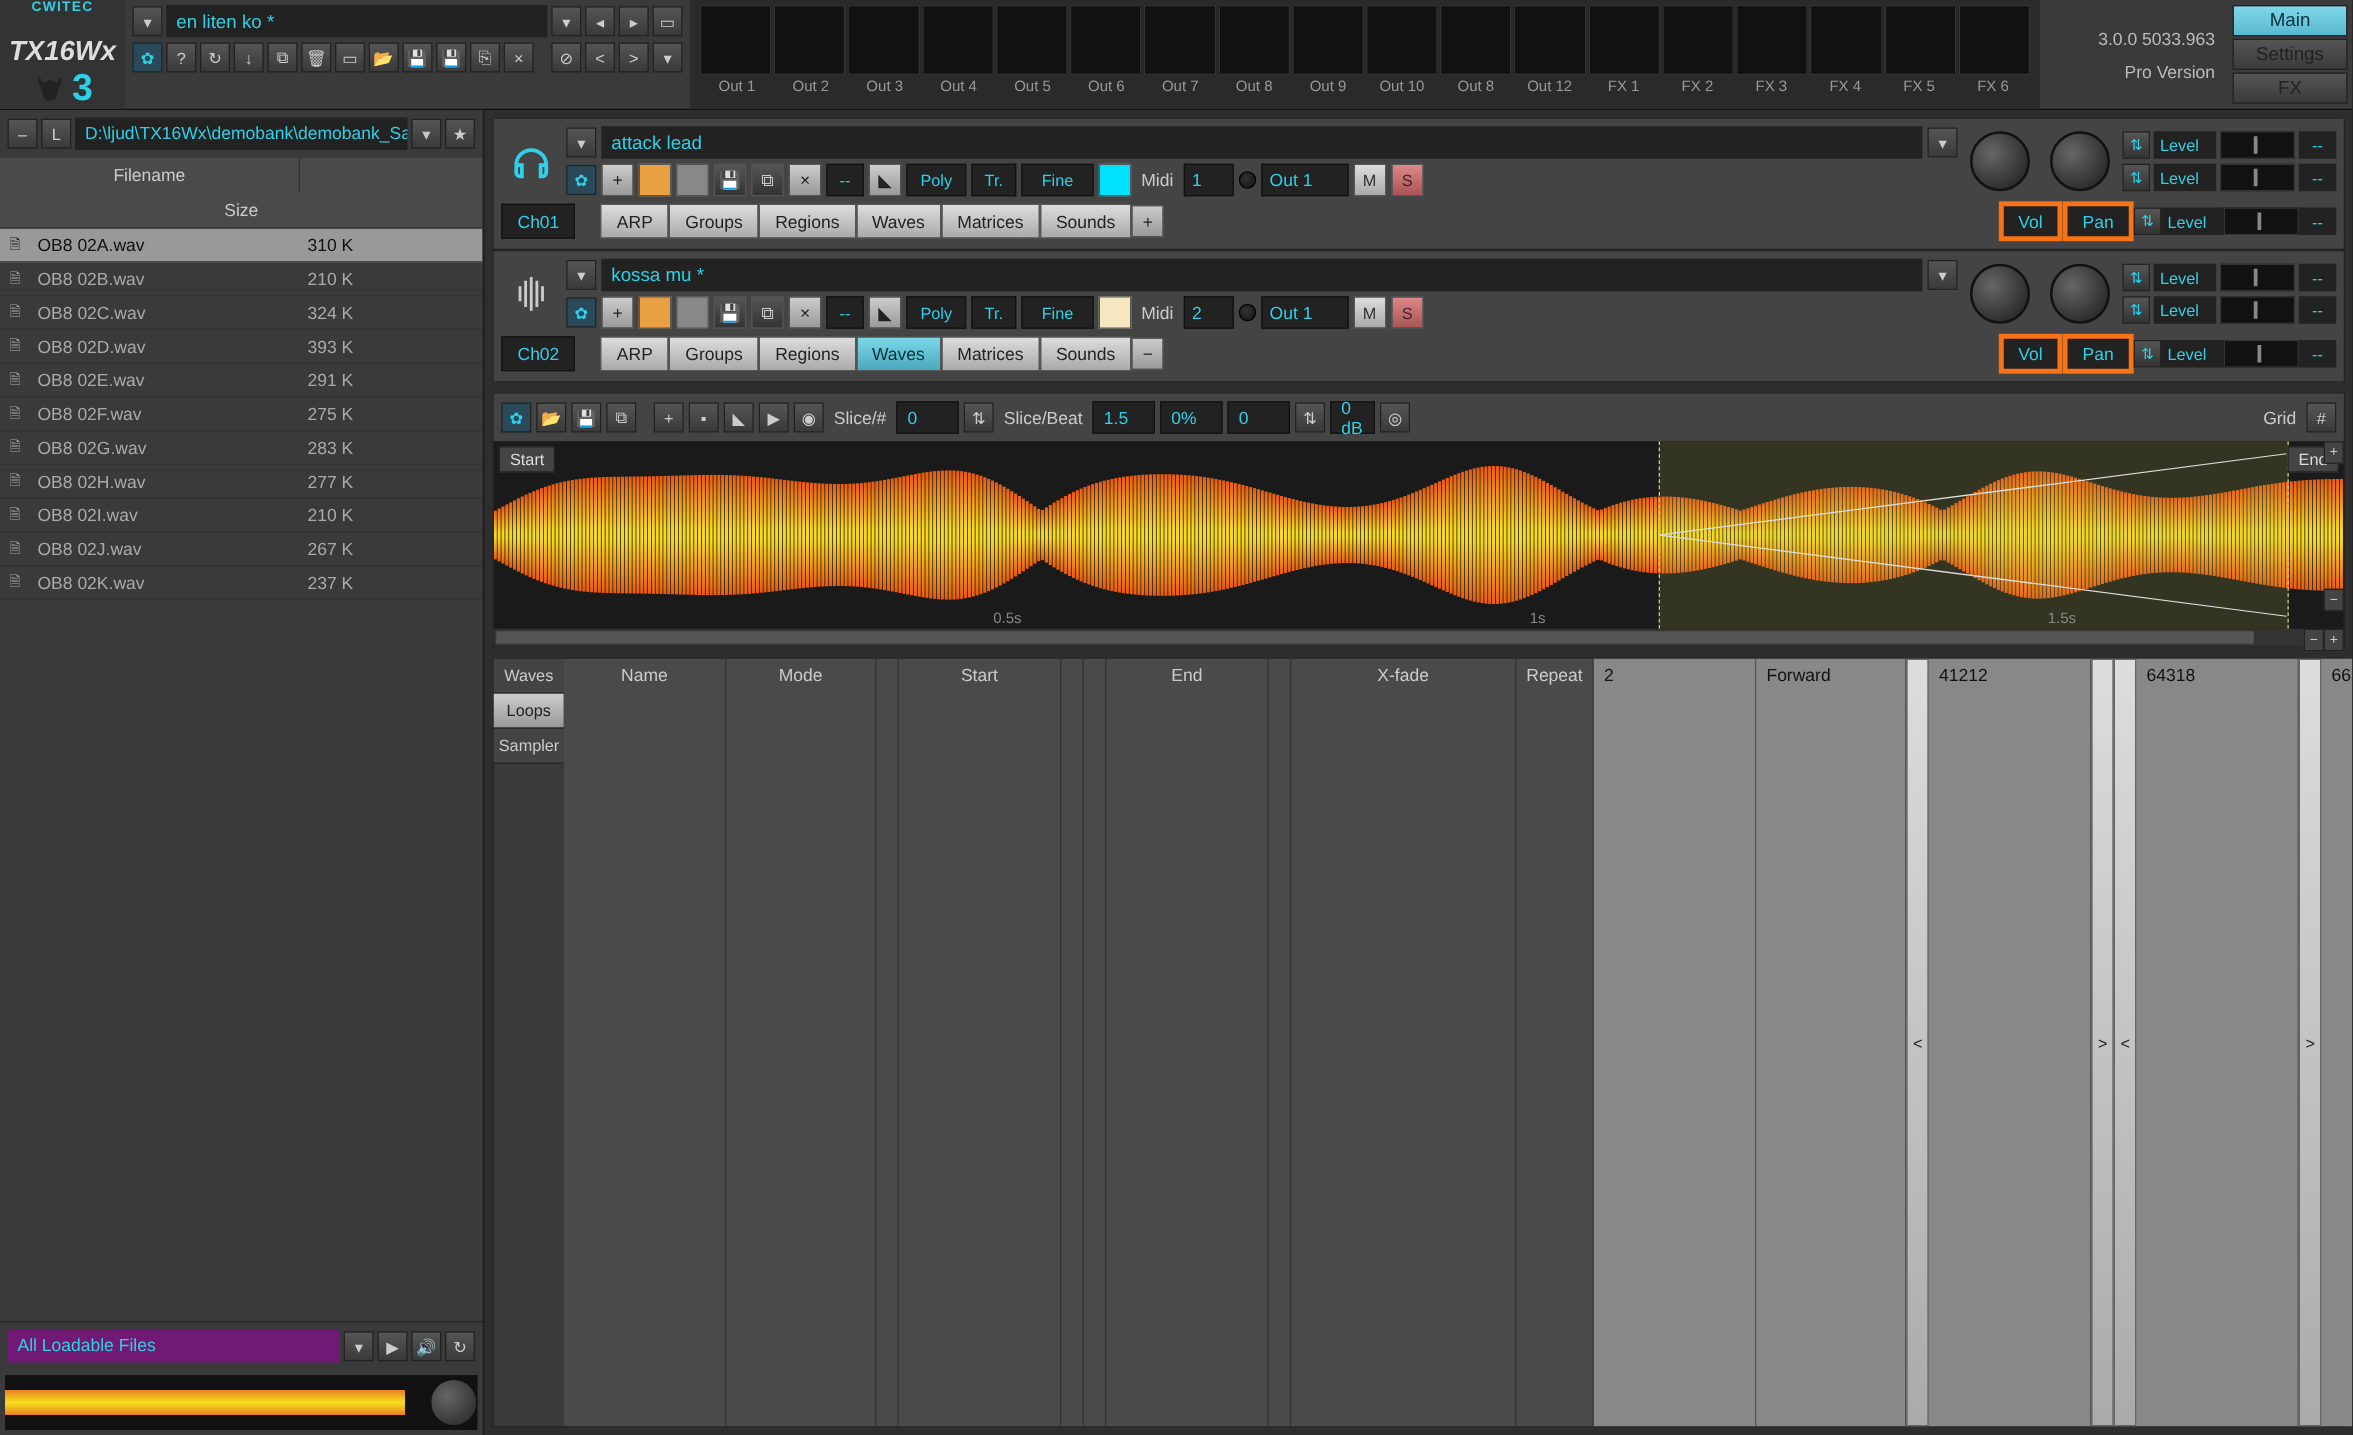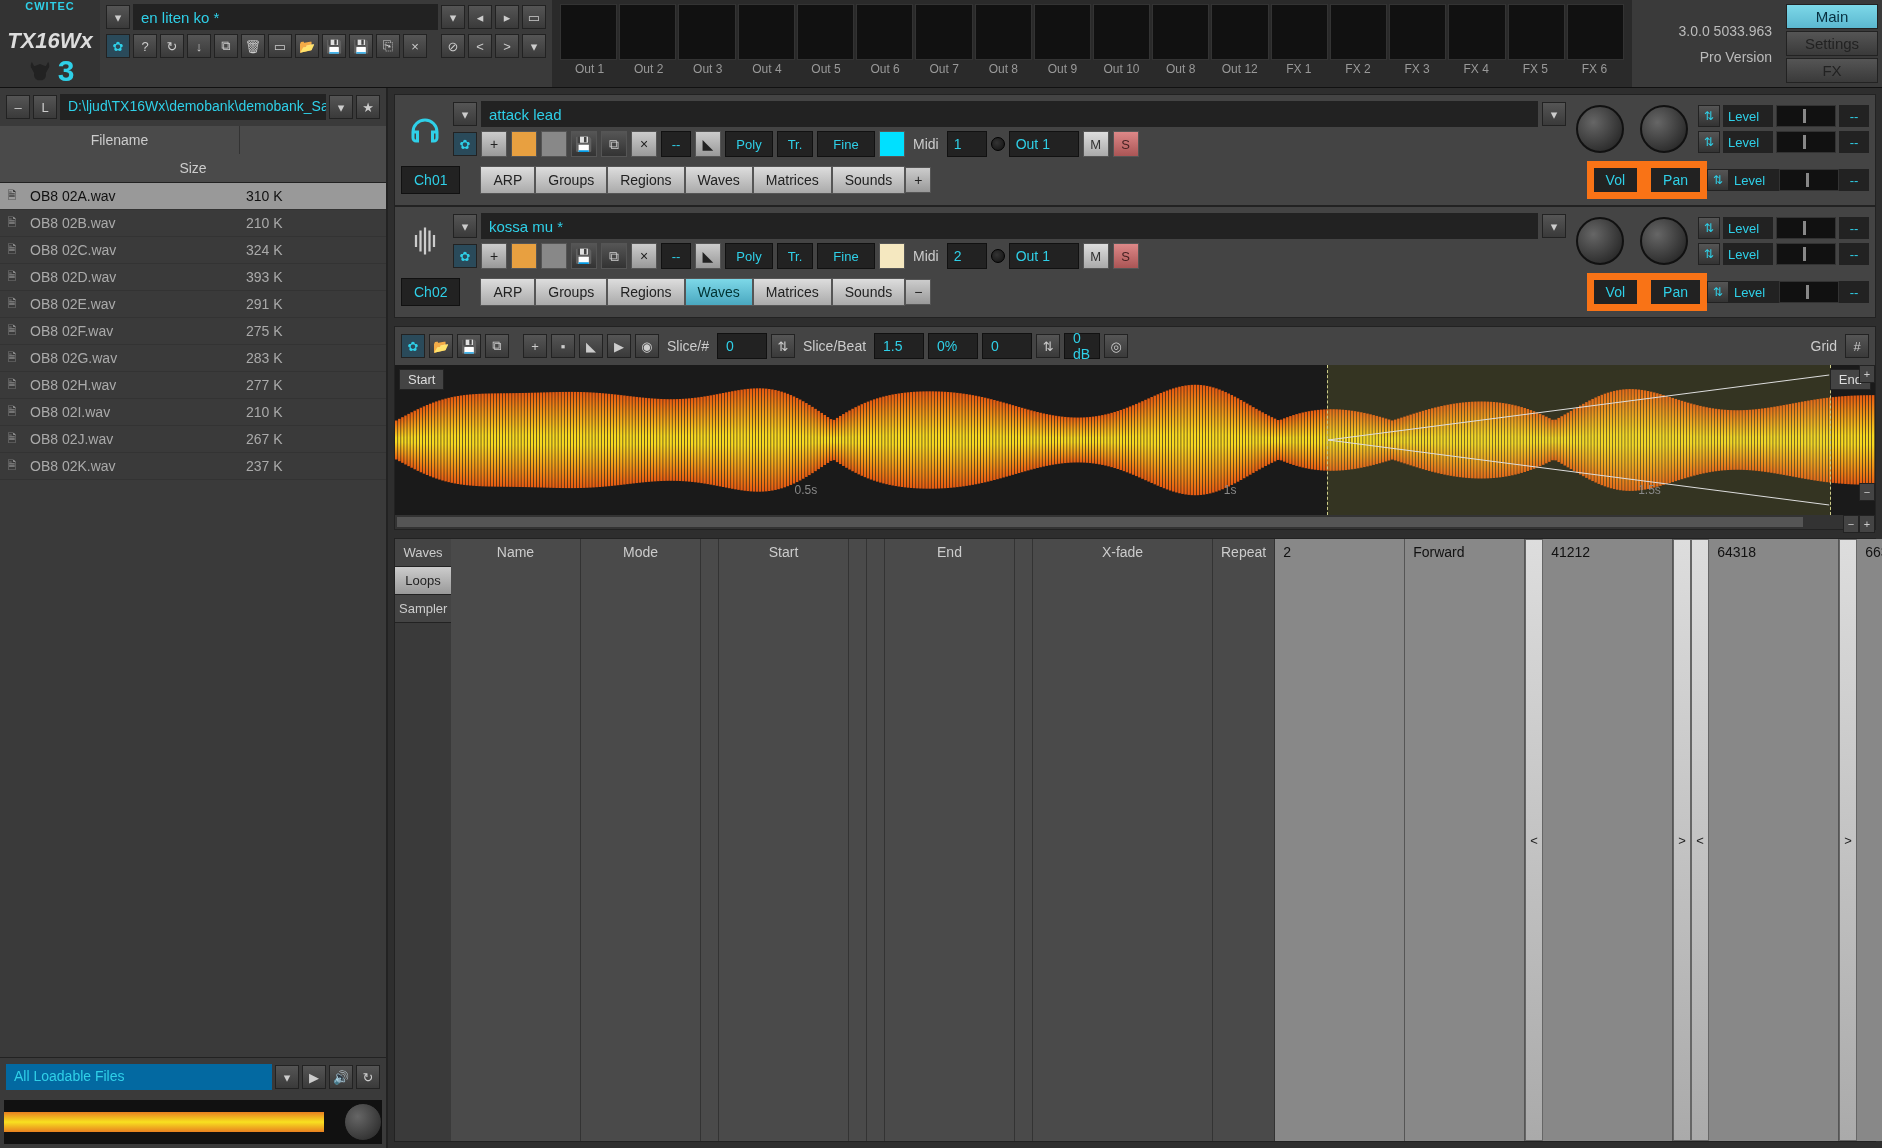--- a/index.html
+++ b/index.html
@@ -39,21 +39,21 @@
 .file-header { display: flex; background: #4a4a4a; border-bottom: 1px solid #222; flex-direction: column; }
 .fh-name { width: 240px; padding: 6px 10px; font-size: 14px; text-align: center; color: #ccc; border-right: 1px solid #333; }
 .fh-size { flex: 1; padding: 6px 10px; font-size: 14px; text-align: center; color: #ccc; }
 .file-row { display: flex; border-bottom: 1px solid #333; cursor: pointer; }
 .file-row.selected { background: #999; color: #111; }
 .fr-icon { width: 24px; display: flex; align-items: center; justify-content: center; font-size: 11px; }
 .fr-name { width: 216px; padding: 5px 6px; font-size: 14px; }
 .fr-size { flex: 1; padding: 5px 6px; font-size: 14px; }
 .browser-footer { border-top: 1px solid #222; }
 .filter-row { display: flex; gap: 3px; padding: 6px; align-items: center; }
-.filter-sel { flex: 1; background: #0369a1; color: #2fd0e8; padding: 4px 8px; font-size: 14px; height: 26px; }
+.filter-sel { flex: 1; background: #701a75; color: #2fd0e8; padding: 4px 8px; font-size: 14px; height: 26px; }
 .mini-wave { height: 44px; background: #111; margin: 4px; position: relative; display: flex; align-items: center; }
 .mini-knob { width: 38px; height: 38px; border-radius: 50%; background: radial-gradient(circle at 35% 35%, #666, #222); border: 1px solid #111; }
 
 
 .right-main { flex: 1; display: flex; flex-direction: column; background: #2e2e2e; padding: 6px; gap: 8px; overflow: hidden; }
 
 
 .channel-strip { background: #444; border: 1px solid #222; padding: 6px; display: flex; flex-direction: column; gap: 4px; }
 .ch-row { display: flex; gap: 4px; align-items: center; }
 .ch-icon { width: 48px; height: 48px; display: flex; align-items: center; justify-content: center; color: #2fd0e8; font-size: 26px; }
@@ -76,32 +76,32 @@
 .lvl-btn { width: 22px; height: 22px; background: linear-gradient(#555,#333); border:1px solid #222; color:#2fd0e8; display:flex; align-items:center; justify-content:center; font-size:12px; cursor:pointer;}
 .lvl-label { width: 50px; height: 22px; background: #222; color:#2fd0e8; font-size:13px; display:flex; align-items:center; padding:0 5px;}
 .lvl-meter { width: 60px; height: 22px; background: #111; border:1px solid #333; position:relative;}
 .lvl-meter::after { content:''; position:absolute; left:45%; top:3px; bottom:3px; width:3px; background:#888;}
 .lvl-dash { width: 30px; height:22px; background:#222; color:#2fd0e8; font-size:13px; display:flex; align-items:center; justify-content:center;}
 
 .tabs-row { display: flex; gap: 0; align-items: center; }
 .ch-tab { padding: 5px 12px; background: linear-gradient(#ddd,#aaa); color: #222; font-size: 14px; cursor: pointer; border:1px solid #555;}
 .ch-tab.active { background: linear-gradient(#7dd8e8,#4aa8c0); color: #033;}
 .ch-tab.dark { background: #222; color: #2fd0e8; border:1px solid #111;}
-.vol-pan-btn { padding: 4px 12px; background:#222; color:#2fd0e8; font-size:14px; cursor:pointer; border:7px solid #f97316;}
+.vol-pan-btn { padding: 4px 12px; background:#222; color:#2fd0e8; font-size:14px; cursor:pointer; border:4px solid #f97316;}
 
 
 .wave-editor { background: #3a3a3a; border: 1px solid #222; display: flex; flex-direction: column; }
 .we-toolbar { display: flex; gap: 4px; padding: 6px; align-items: center; background:#444; }
 .we-label { color: #ccc; font-size: 14px; padding: 0 4px; }
 .we-field { height: 26px; background: #222; color: #2fd0e8; padding: 0 8px; font-size:14px; display:flex; align-items:center; border:1px solid #111;}
 .waveform-area { height: 150px; background: #1a1a1a; position: relative; overflow: hidden; }
 .wave-svg { width: 100%; height: 100%; }
 .wave-marker { position:absolute; top:4px; background:#444; color:#ddd; font-size:13px; padding:2px 8px; border:1px solid #222;}
 .wave-loop-region { position:absolute; top:0; bottom:0; background: rgba(200,200,80,0.15); border-left:1px dashed #cc8; border-right:1px dashed #cc8; }
-.wave-tick { position:absolute; bottom:18px; color:#888; font-size:12px; }
+.wave-tick { position:absolute; bottom:2px; color:#888; font-size:12px; }
 .wave-scroll { height: 14px; background:#333; display:flex; }
 .wave-sc-thumb { flex:1; background:#555; margin:2px 40px 2px 2px;}
 .zoom-btns { position:absolute; right:0; display:flex; flex-direction:column;}
 .zb { width:16px; height:18px; background:#444; color:#ccc; font-size:11px; display:flex;align-items:center;justify-content:center; border:1px solid #222; cursor:pointer;}
 
 
 .loop-section { background:#3a3a3a; border:1px solid #222; display:flex; flex:1; min-height:0;}
 .loop-side-tabs { width:56px; display:flex; flex-direction:column; }
 .ls-tab { padding:6px 4px; background:#444; color:#ccc; font-size:13px; text-align:center; border-bottom:1px solid #222; cursor:pointer;}
 .ls-tab.active { background:linear-gradient(#ccc,#999); color:#222;}

